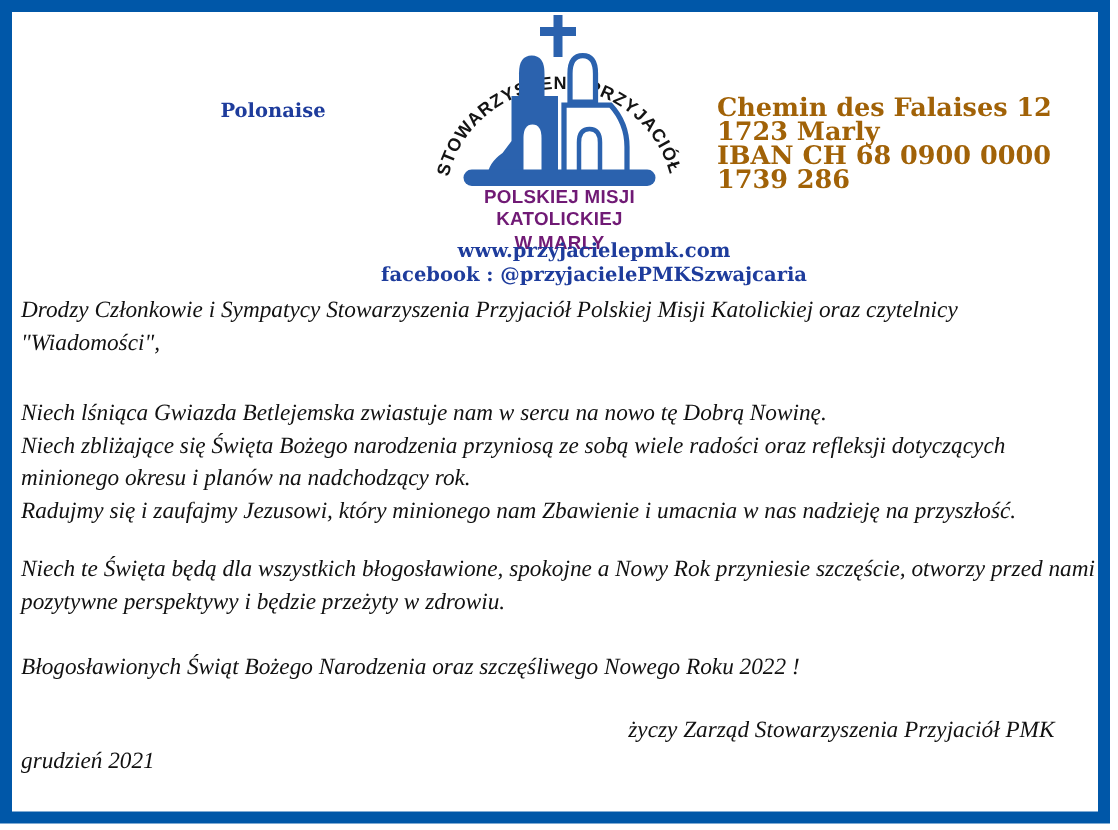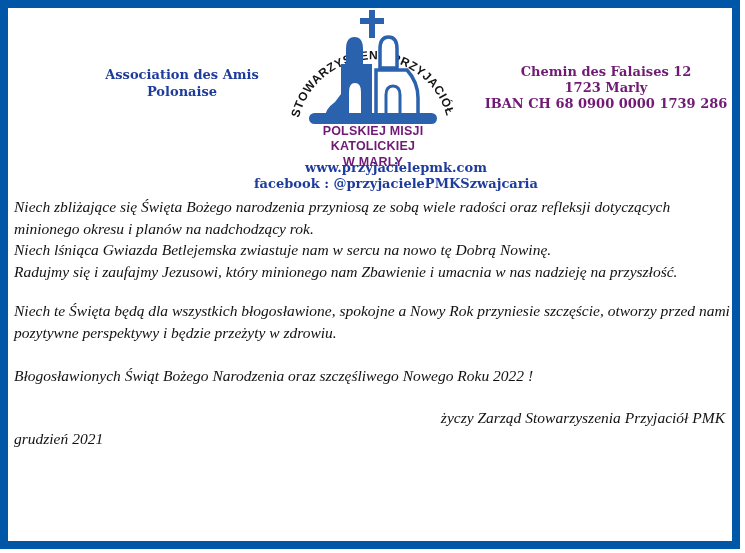--- a/index.html
+++ b/index.html
@@ -7,23 +7,23 @@
          font-family:"Liberation Serif", serif; }
 
   
   .frame { position:absolute; left:0; top:0; width:740px; height:549px;
            border:8px solid #0057A8; box-sizing:border-box; background:#fff; }
 
   
   .assoc { position:absolute; left:62px; top:66px; width:240px; text-align:center;
            color:#1E3C9C; font-family:"DejaVu Serif", serif; font-weight:bold;
            font-size:13px; line-height:17px; }
-  .addr  { position:absolute; left:478px; top:64px; width:256px; text-align:center;
-           color:#701a75; font-family:"DejaVu Serif", serif; font-weight:bold;
-           font-size:13px; line-height:16px; }
+  .addr  { position:absolute; left:478px; top:64px; width:256px; text-align:left;
+           color:#a16207; font-family:"DejaVu Serif", serif; font-weight:bold;
+           font-size:17px; line-height:16px; }
 
   
   .logo { position:absolute; left:283px; top:6px; width:180px; text-align:center; }
   .logo svg { display:block; }
   .arctext { font-family:"Liberation Sans", sans-serif; font-weight:bold;
              font-size:12px; letter-spacing:.6px; fill:#141414; }
   .cap1, .cap2 { font-family:"Liberation Sans", sans-serif; font-weight:bold;
                  color:#701a75; font-size:12.5px; line-height:15px; letter-spacing:.2px; }
   .cap2 { margin-top:1px; }
 
@@ -34,30 +34,29 @@
   .web .link { cursor:pointer;padding-left:47px; }
 
   
   .letter { position:absolute; left:14px; top:196px; width:717px;
             font-style:italic; font-size:15.5px; line-height:21.5px; color:#111111; }
   .letter p { margin:0; }
   .salutation { margin:0 0 26px 0 !important; }
   .pgroup { margin:0 0 18px 0; }
   .pgroup2 { margin:0 0 22px 0; }
   .closing { margin:0 0 20px 0 !important; }
-  .sig  { text-align:right; padding-right:6px; }
+  .sig  { text-align:right; padding-right:28px; }
   .date { text-align:left; }
 </style>
 </head>
 <body>
 
 <div class="frame"></div>
 
 <div class="assoc">
-  <div>Association des Amis</div>
   <div>Polonaise</div>
 </div>
 
 <div class="logo">
   <svg width="180" height="118" viewBox="0 0 180 118">
     <defs>
       <path id="arc" d="M 16,112 A 76,76 0 0 1 164,112" fill="none"></path>
     </defs>
     <text class="arctext"><textPath href="#arc" startOffset="0%">STOWARZYSZENIE</textPath></text>
     <text class="arctext"><textPath href="#arc" startOffset="59%">PRZYJACIÓŁ</textPath></text>
@@ -90,24 +89,25 @@
   <div>1723 Marly</div>
   <div>IBAN CH 68 0900 0000 1739 286</div>
 </div>
 
 <div class="web">
   <div class="link">www.przyjacielepmk.com</div>
   <div class="link">facebook : @przyjacielePMKSzwajcaria</div>
 </div>
 
 <div class="letter">
+  <p class="salutation">Drodzy Członkowie i Sympatycy Stowarzyszenia Przyjaciół Polskiej Misji Katolickiej oraz czytelnicy "Wiadomości",</p>
 
   <div class="pgroup">
+    <div>Niech lśniąca Gwiazda Betlejemska zwiastuje nam w sercu na nowo tę Dobrą Nowinę.</div>
     <div>Niech zbliżające się Święta Bożego narodzenia przyniosą ze sobą wiele radości oraz refleksji dotyczących minionego okresu i planów na nadchodzący rok.</div>
-    <div>Niech lśniąca Gwiazda Betlejemska zwiastuje nam w sercu na nowo tę Dobrą Nowinę.</div>
     <div>Radujmy się i zaufajmy Jezusowi, który minionego nam Zbawienie i umacnia w nas nadzieję na przyszłość.</div>
   </div>
 
   <div class="pgroup pgroup2">
     <div>Niech te Święta będą dla wszystkich błogosławione, spokojne a Nowy Rok przyniesie szczęście, otworzy przed nami pozytywne perspektywy i będzie przeżyty w zdrowiu.</div>
   </div>
 
   <p class="closing">Błogosławionych Świąt Bożego Narodzenia oraz szczęśliwego Nowego Roku 2022 !</p>
   <p class="sig">życzy Zarząd Stowarzyszenia Przyjaciół PMK</p>
   <p class="date">grudzień 2021</p>

